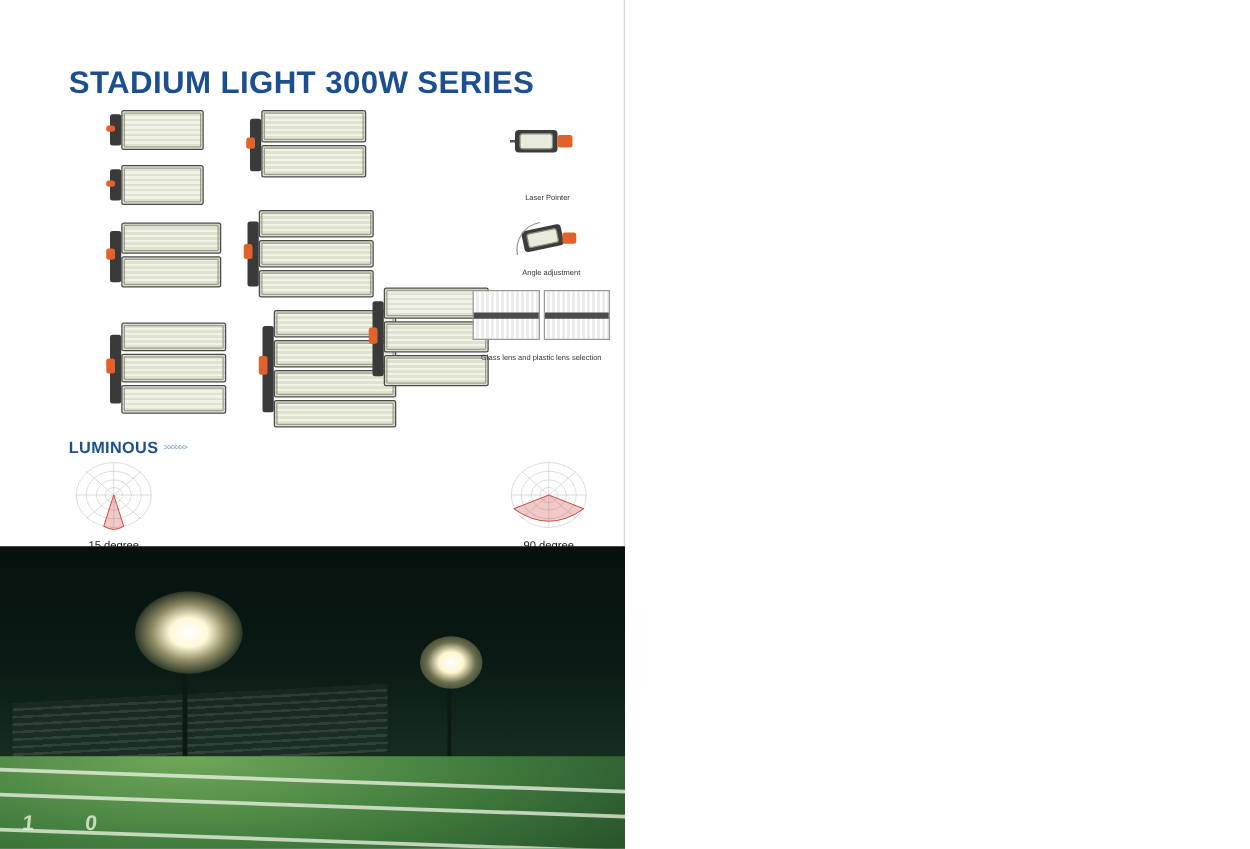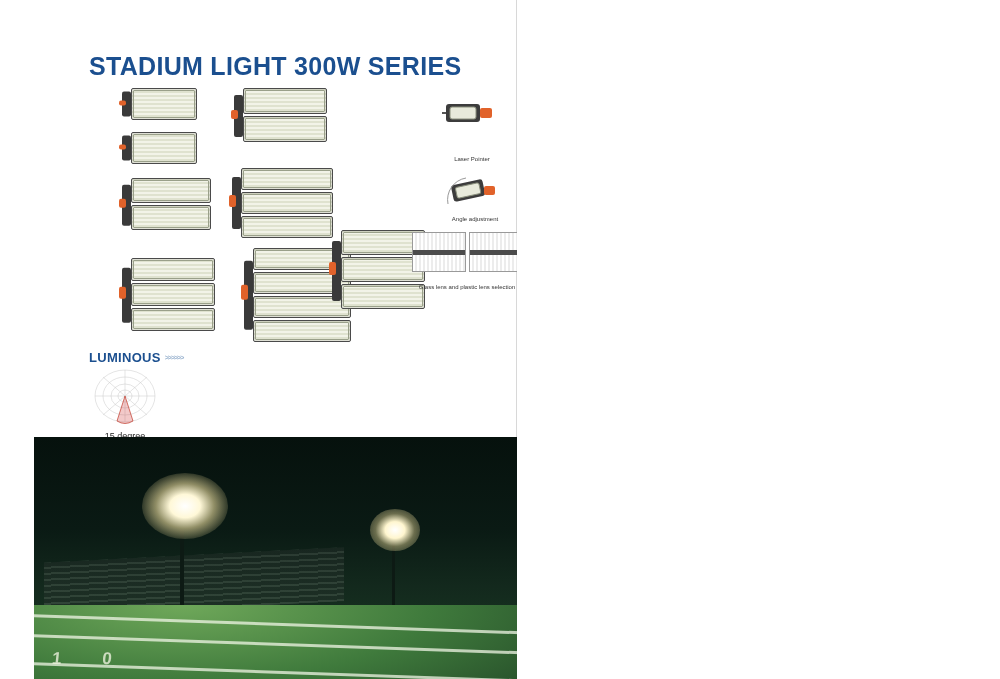--- a/index.html
+++ b/index.html
@@ -4,21 +4,21 @@
 <style>
   * { box-sizing: border-box; }
   html, body { margin:0; padding:0; }
   body {
     width:1000px; height:679px;
     font-family:"Liberation Sans", sans-serif;
     background:#ffffff;
     position:relative;
     overflow:hidden;
   }
-  .page { position:absolute; inset:0; display:flex;margin-left:34px; }
+  .page { position:absolute; inset:0; display:flex; }
   .left-page { width:500px; height:679px; position:relative; background:#fff; border-right:1px solid #d8d8d8;}
   .right-page { width:500px; height:679px; position:relative; background:#fff; }
 
   
   .main-title {
     position:absolute; left:55px; top:52px;
     font-size:25px; font-weight:bold; color:#1b4f8f;
     letter-spacing:0.3px;
   }
   .product-grid { position:absolute; left:70px; top:80px; width:330px; height:260px; }
@@ -228,20 +228,38 @@
               <line x1="6" y1="31" x2="66" y2="31"></line>
                 <line x1="36" y1="5" x2="36" y2="57"></line>
               <line x1="14" y1="12" x2="58" y2="50"></line>
                 <line x1="58" y1="12" x2="14" y2="50"></line>
             </g>
             <path d="M36 31 L28 56 Q36 61 44 56 Z" fill="rgba(210,60,60,0.28)" stroke="#c0392b" stroke-width="0.7"></path>
           </svg>
         </div>
         <div class="lbl">15 degree</div>
       </div>
+      <div class="polar">
+        <div class="plot">
+          <svg width="72" height="62" viewBox="0 0 72 62">
+            <g stroke="#c9c9c9" fill="none" stroke-width="0.5">
+              <ellipse cx="36" cy="31" rx="30" ry="26"></ellipse>
+                <ellipse cx="36" cy="31" rx="22" ry="19"></ellipse>
+              <ellipse cx="36" cy="31" rx="14" ry="12"></ellipse>
+                <ellipse cx="36" cy="31" rx="7" ry="6"></ellipse>
+              <line x1="6" y1="31" x2="66" y2="31"></line>
+                <line x1="36" y1="5" x2="36" y2="57"></line>
+              <line x1="14" y1="12" x2="58" y2="50"></line>
+                <line x1="58" y1="12" x2="14" y2="50"></line>
+            </g>
+            <path d="M36 31 L8 42 Q36 62 64 42 Z" fill="rgba(210,60,60,0.28)" stroke="#c0392b" stroke-width="0.7"></path>
+          </svg>
+        </div>
+        <div class="lbl">90 degree</div>
+      </div>
     </div>
 
     <div class="photo">
       <div class="stands"></div>
       <div class="pole1"></div>
       <div class="pole2"></div>
       <div class="glow1"></div>
       <div class="glow2"></div>
       <div class="field"></div>
       <div class="line" style="left:0; top:186px; width:500px; transform:skewY(2deg);"></div>

